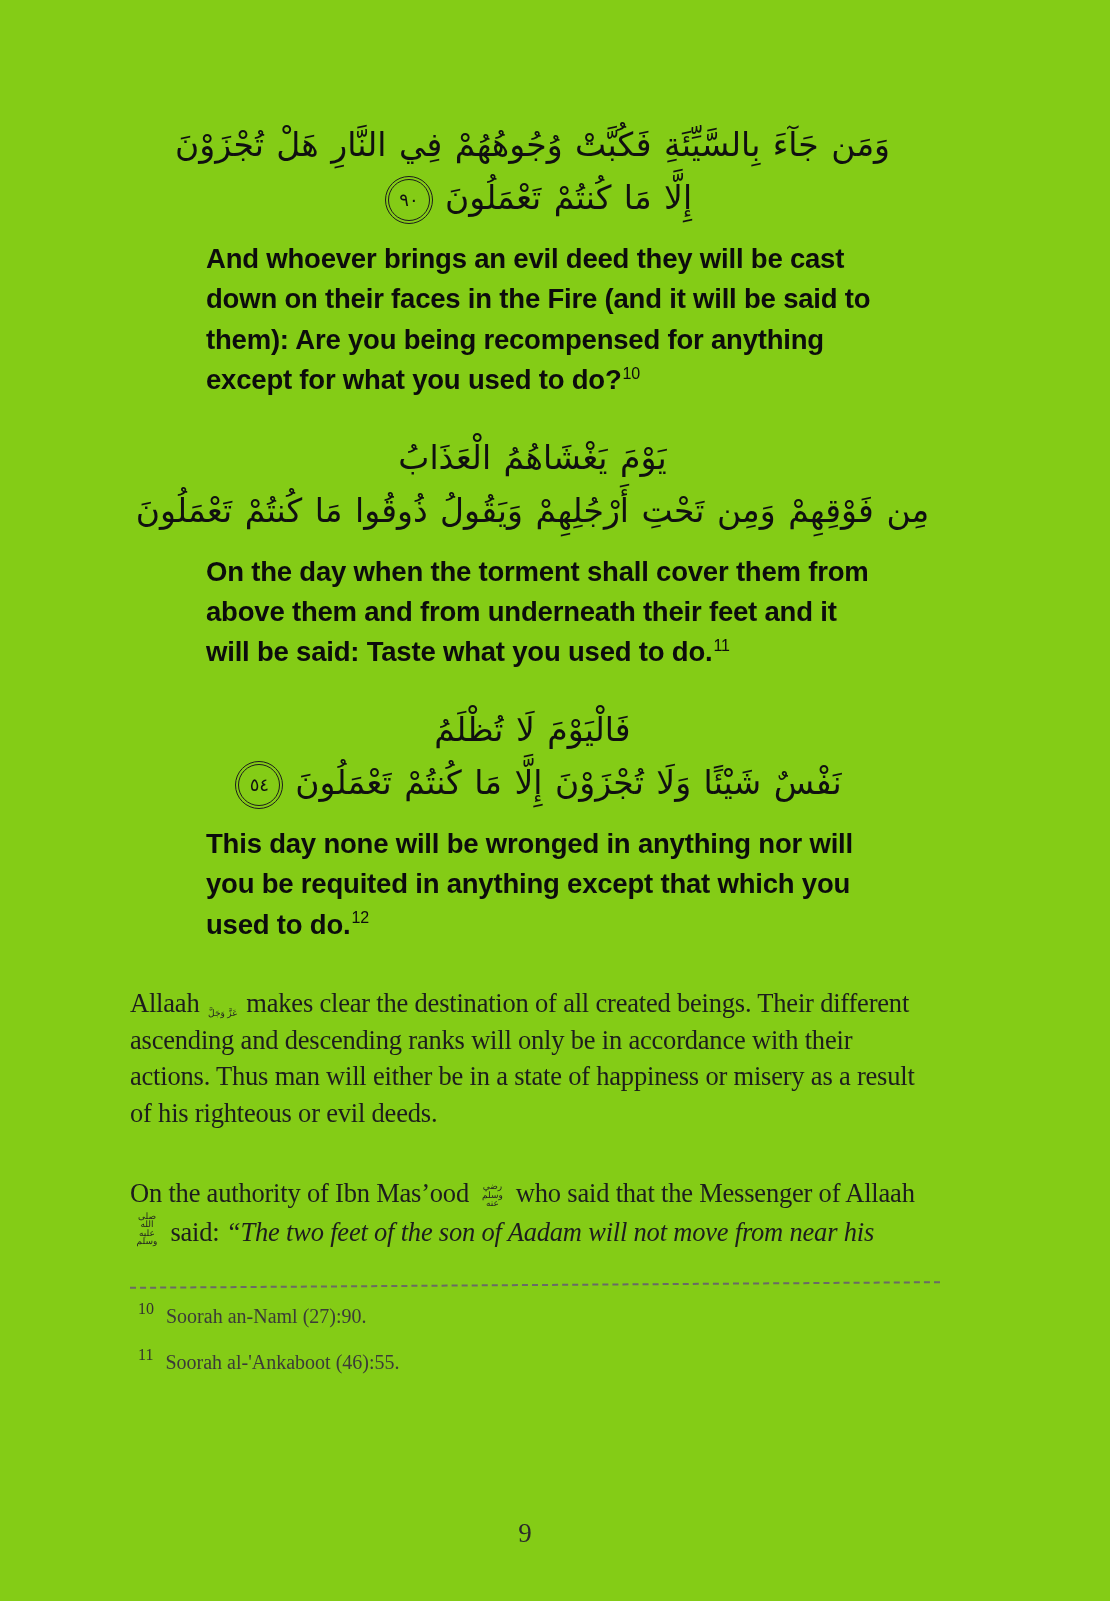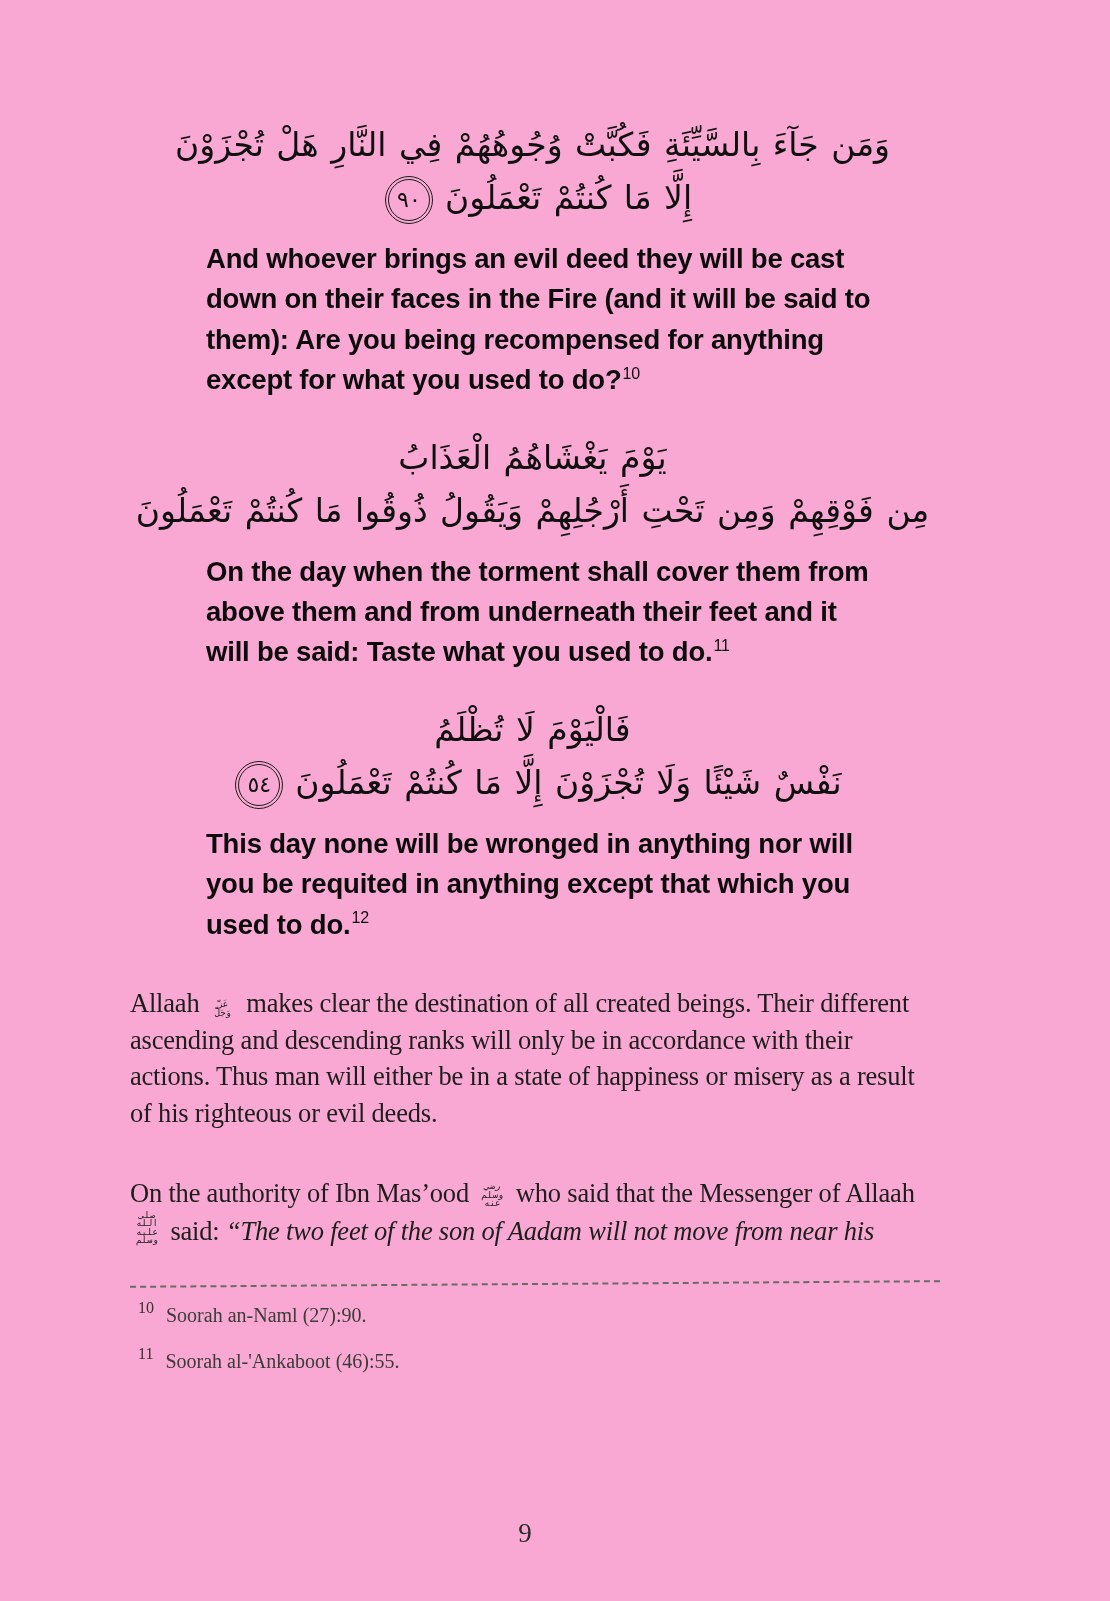--- a/index.html
+++ b/index.html
@@ -1,21 +1,21 @@
 <!DOCTYPE html>
 <html><head>
 <meta charset="utf-8">
 <style>
   html, body { margin: 0; padding: 0; background: #e8e8e6; }
   .page {
     position: relative;
     width: 1110px;
     height: 1601px;
     margin: 0 auto;
-    background: #f9a8d4;
+    background: #84cc16;
     color: #151515;
     overflow: hidden;
     box-shadow: 0 0 6px rgba(0,0,0,.25);
   }
   .content {
     position: absolute;
     top: 118px;
     left: 130px;
     width: 805px;
   }
@@ -33,21 +33,21 @@
     word-spacing: 2px;
   }
   .verse-marker {
     display: inline-flex;
     align-items: center;
     justify-content: center;
     width: 40px;
     height: 40px;
     border: 4px double #1c1c1c;
     border-radius: 50%;
-    font-size: 22px;
+    font-size: 18px;
     line-height: 1;
     margin: 0 12px;
     vertical-align: middle;
     font-family: "DejaVu Sans", sans-serif;
   }
 
   
   .translation {
     margin: 14px 0 30px 76px;
     width: 668px;
@@ -76,21 +76,21 @@
     letter-spacing: -0.2px;
   }
   .para-commentary { margin-top: 40px; }
   .para-hadith { margin-top: 44px; }
   .italic { font-style: italic; }
 
   
   .honorific {
     display: inline-block;
     direction: rtl;
-    font-family: Liberation Mono, monospace;
+    font-family: Liberation Sans, sans-serif;
     font-size: 9px;
     line-height: 0.95;
     width: 30px;
     text-align: center;
     vertical-align: -4px;
     color: #222;
     letter-spacing: -0.5px;
     margin: 0 2px;
   }
 

